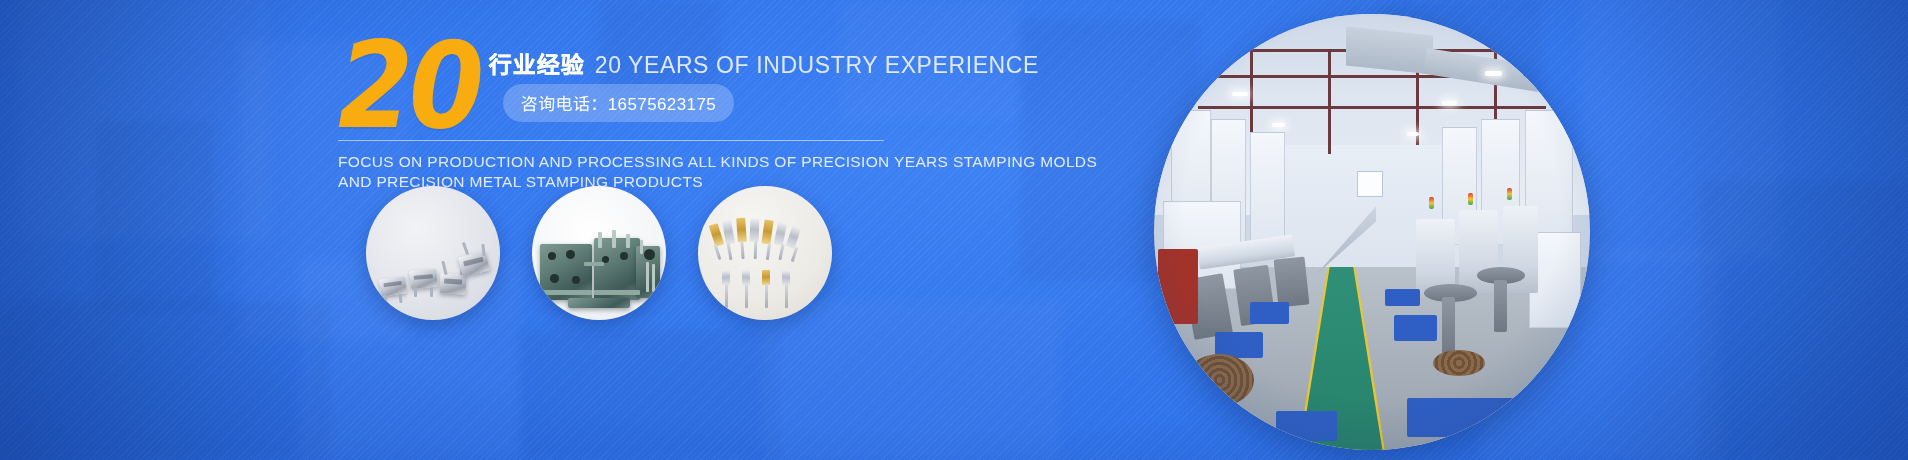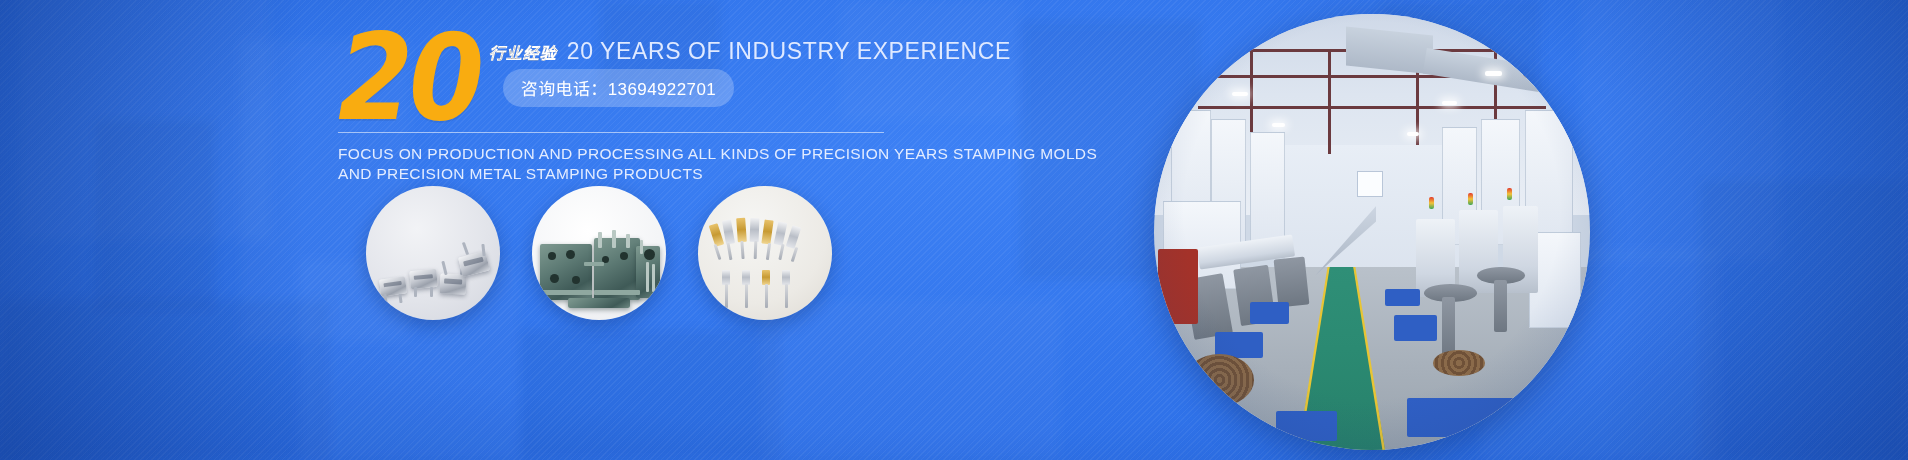--- a/index.html
+++ b/index.html
@@ -35,42 +35,41 @@
     position:absolute;inset:0;
     background-image:repeating-linear-gradient(
       135deg,
       rgba(255,255,255,.055) 0px,
       rgba(255,255,255,.055) 1px,
       rgba(255,255,255,0) 1px,
       rgba(255,255,255,0) 4px);
   }
 
   
-  .copy{position:absolute;left:338px;top:28px;width:600px;}
+  .copy{position:absolute;left:338px;top:36px;width:600px;}
 
   .headline{display:flex;align-items:flex-start;}
   .big-num{
     font-family:"DejaVu Sans","Liberation Sans",sans-serif;
     font-weight:700;font-style:italic;
     font-size:104px;line-height:88px;
     letter-spacing:-4px;
     color:#F9AC10;
     margin-right:14px;
     transform:scaleY(1.14) scaleX(1.04);
     transform-origin:left top;
     text-shadow:0 2px 0 rgba(0,0,0,.06);
   }
   .headline-right{padding-top:10px;}
 
   .line1{display:flex;align-items:baseline;white-space:nowrap;}
   .cn-small{
     font-family:"DejaVu Sans","Liberation Sans",sans-serif;
-    font-weight:700;font-size:16px;letter-spacing:1px;
-    color:#0f172a;
-    font-style:italic;
+    font-weight:700;font-size:23px;letter-spacing:1px;
+    color:#fef9c3;
     -webkit-text-stroke:.4px #fff;
   }
   .en-small{
     font-size:23px;letter-spacing:.6px;font-weight:400;
     color:#dfe9ff;margin-left:10px;text-align:right;
   }
 
   .line2{display:flex;align-items:center;margin-top:4px;white-space:nowrap;}
   .cn-big{
     font-family:"DejaVu Sans","Liberation Sans",sans-serif;
@@ -210,21 +209,21 @@
     <div class="headline">
       <div class="big-num">20</div>
 
       <div class="headline-right">
         <div class="line1">
           <span class="cn-small">行业经验</span>
           <span class="en-small">20 YEARS OF INDUSTRY EXPERIENCE</span>
         </div>
 
         <div class="line2">
-          <span class="phone-pill">咨询电话：13694922701</span>
+          <span class="phone-pill">咨询电话：16575623175</span>
         </div>
       </div>
     </div>
 
     <div class="rule"></div>
 
     <div class="sub">
       <div>FOCUS ON PRODUCTION AND PROCESSING ALL KINDS OF PRECISION YEARS STAMPING MOLDS</div>
       <div>AND PRECISION METAL STAMPING PRODUCTS</div>
     </div>

